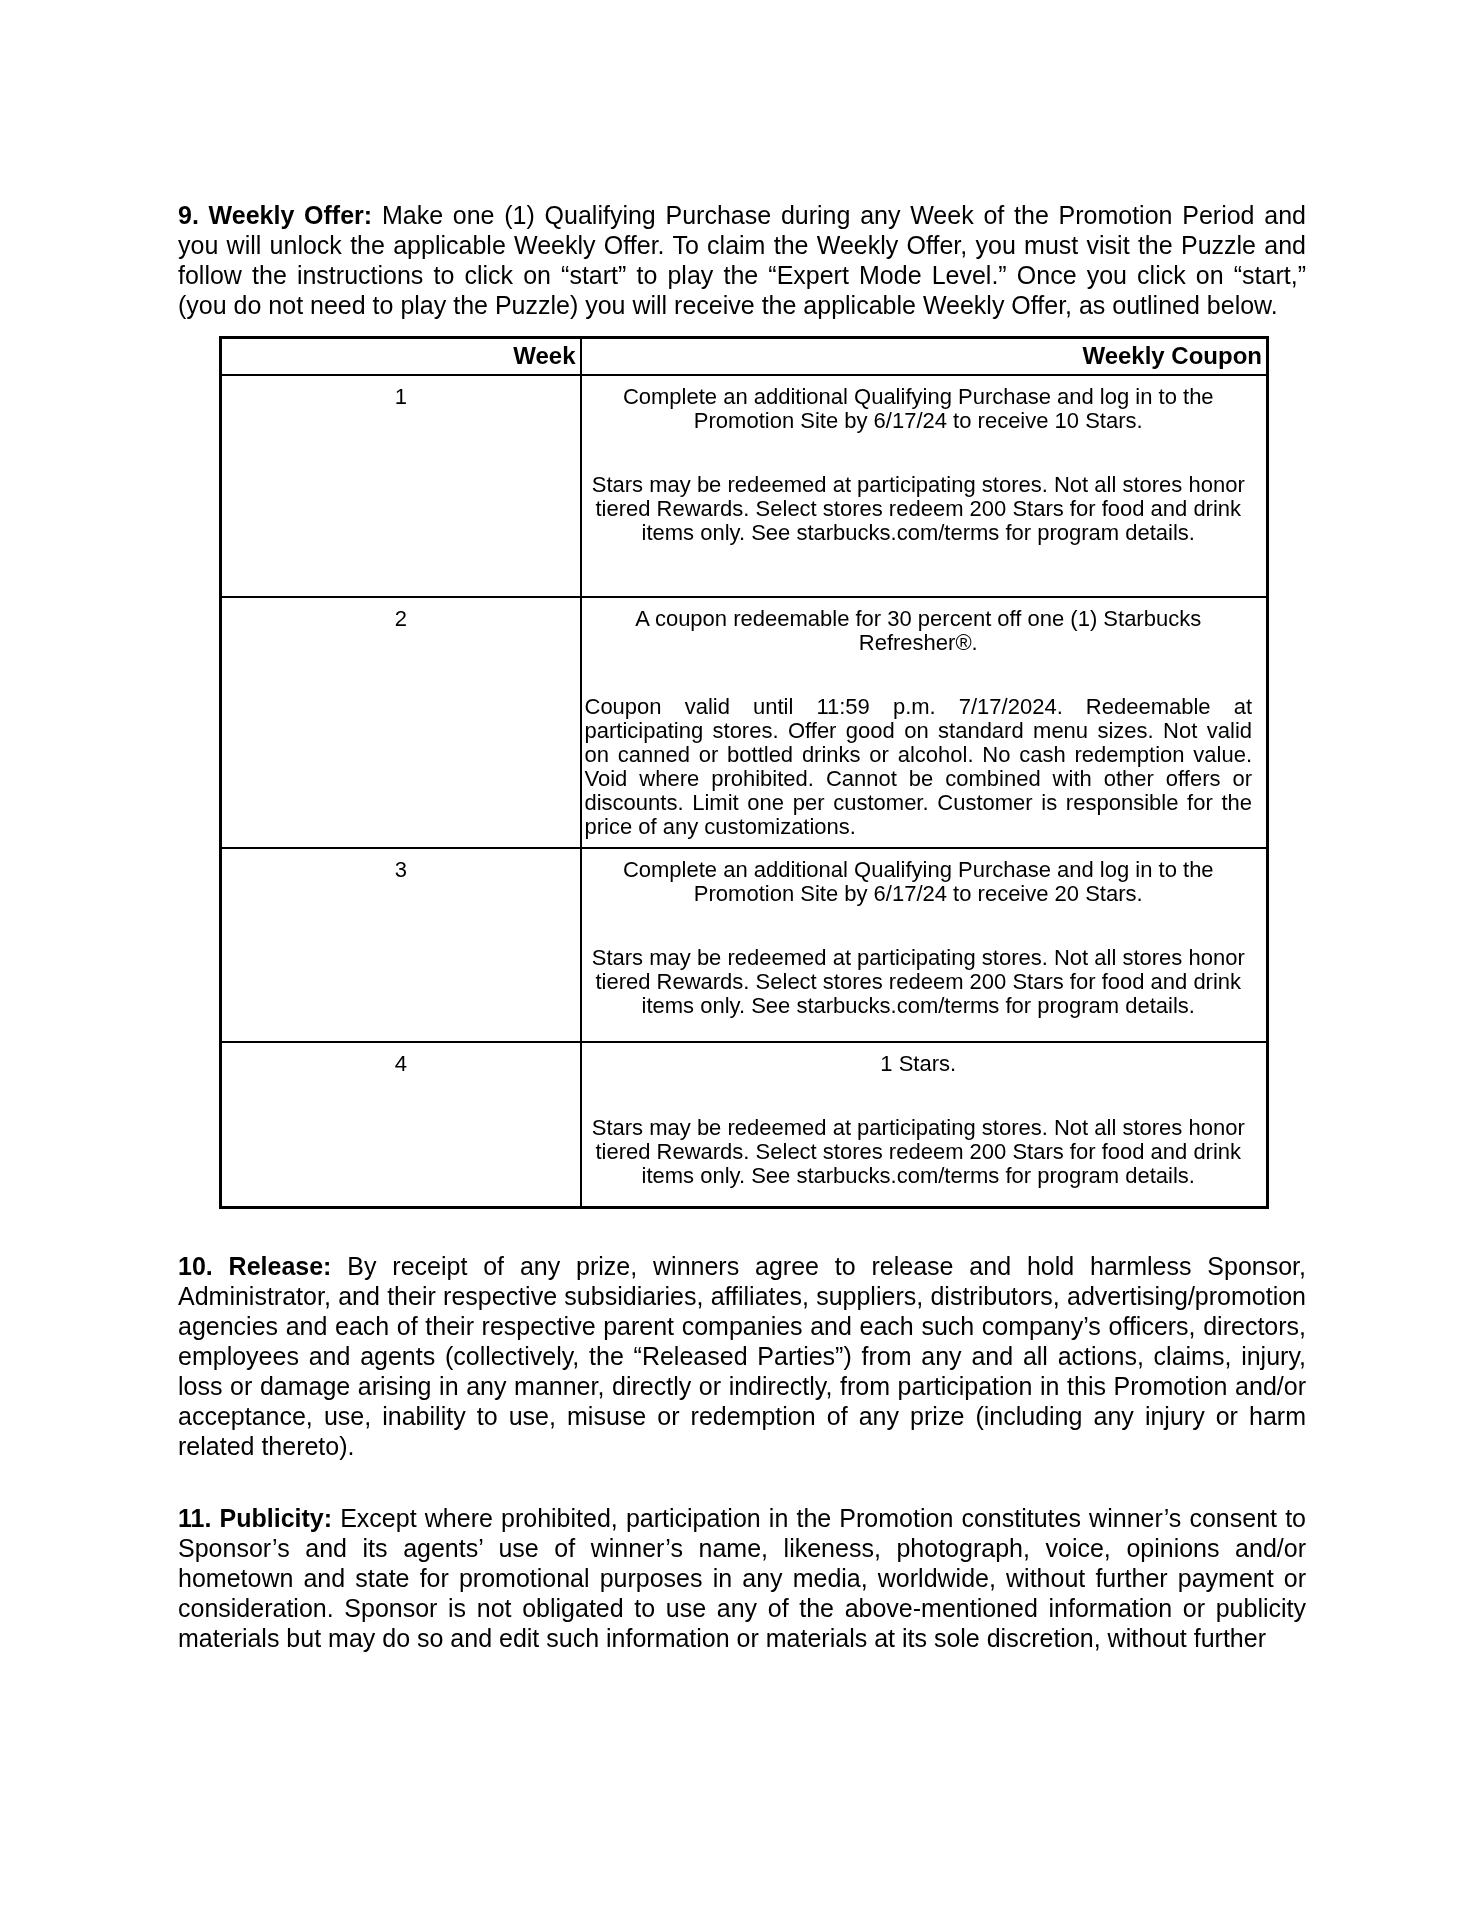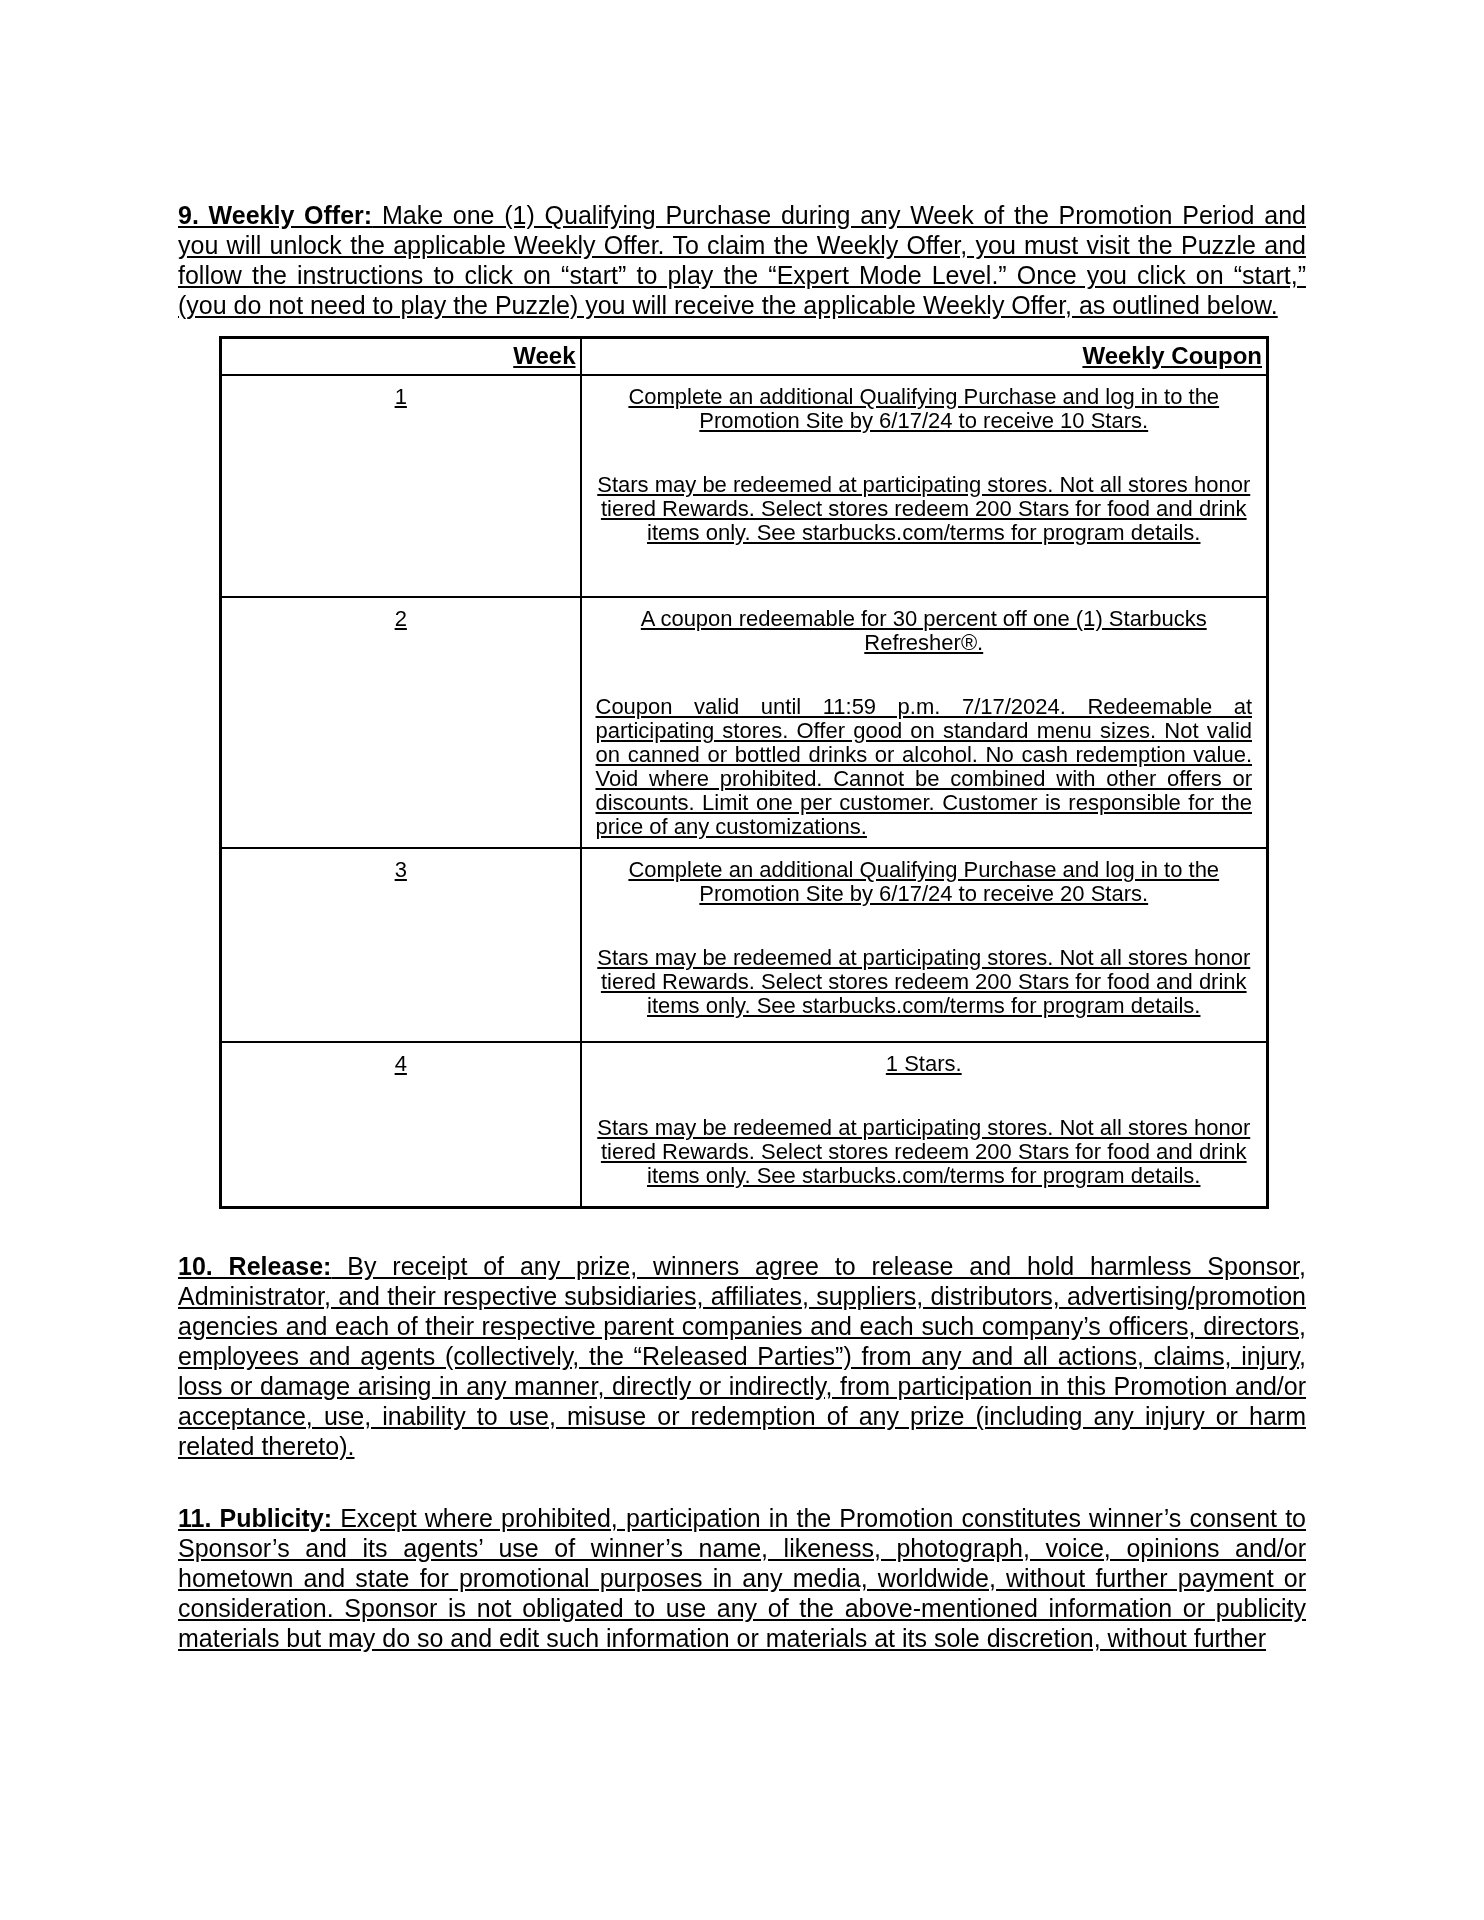--- a/index.html
+++ b/index.html
@@ -13,21 +13,20 @@
     overflow: hidden;
     color: #000000;
     font-family: "Liberation Sans", "DejaVu Sans", sans-serif;
   }
   .page {
     box-sizing: border-box;
     width: 1484px;
     height: 1920px;
     padding: 200px 178px 0 178px;
     background: #ffffff;
-    text-decoration: underline;
   }
   .para {
     font-size: 25px;
     line-height: 30px;
     margin: 0;
   }
   .justify { text-align: justify; }
   .para b { font-weight: bold; }
   .mt { margin-top: 42px; }
   .mt-lg { margin-top: 34px; }
@@ -55,21 +54,21 @@
     height: 37px;
     padding: 2px 4px;
   }
   td.week-cell {
     text-align: center;
     font-size: 22px;
     line-height: 24px;
     padding-top: 9px;
   }
   td.offer-cell {
-    padding: 9px 14px 8px 14px;
+    padding: 9px 14px 8px 3px;
   }
   td.offer-cell p {
     margin: 0;
     font-size: 22px;
     line-height: 24px;
   }
   td.offer-cell p.center { text-align: center; }
   td.offer-cell p.cell-justify { text-align: justify; }
   td.offer-cell p + p { margin-top: 40px; }
   tr.row-1 td { height: 222px; }

